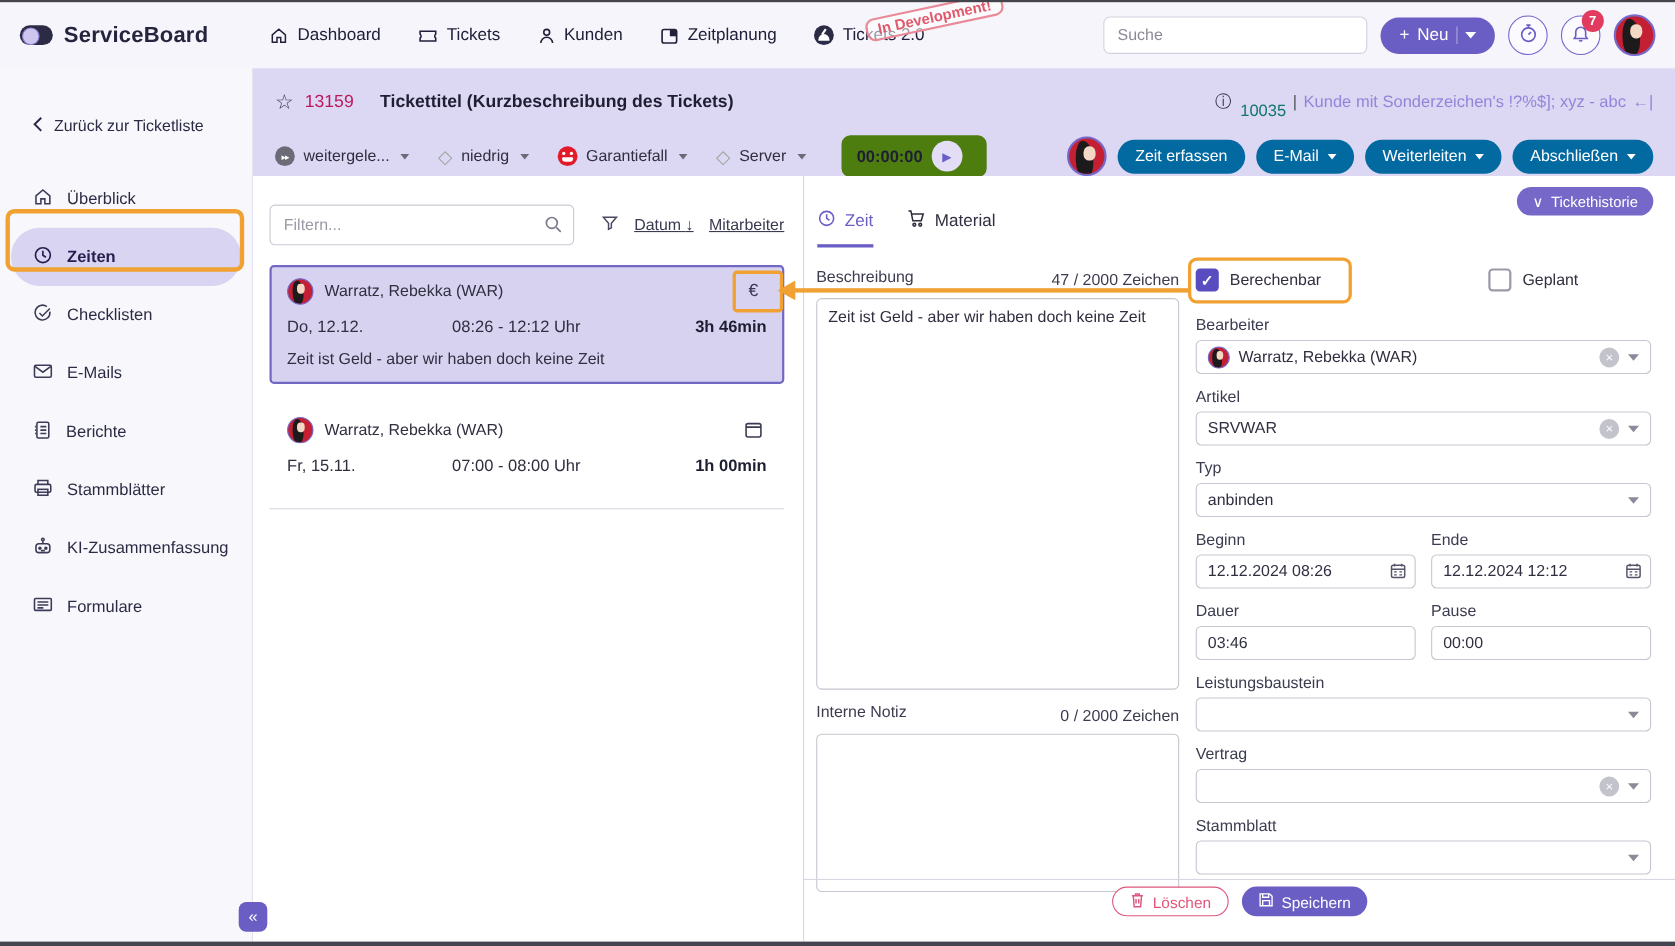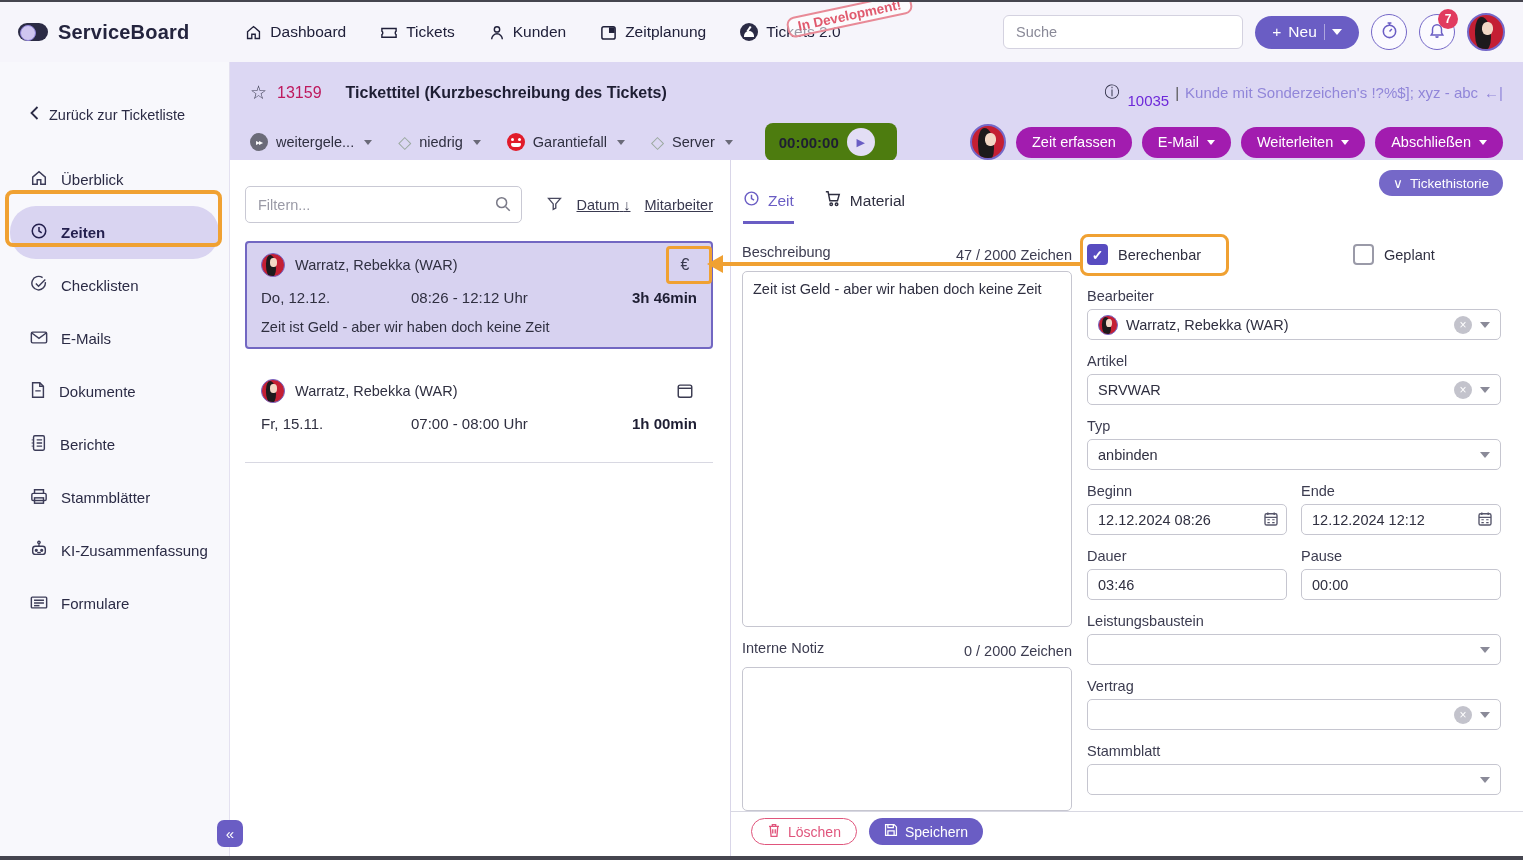--- a/index.html
+++ b/index.html
@@ -61,36 +61,36 @@
 
   
   .main{position:absolute;left:230px;top:62px;right:0;bottom:4px;background:#fff;}
   .ticket-header{height:98px;background:#dcd7f3;padding:14px 20px 0 20px;position:relative;}
   .th-row1{display:flex;align-items:center;}
   .th-star{font-size:19px;color:#3a3a50;margin-right:10px;cursor:pointer;}
   .th-id{font-size:16px;color:#be185d;margin-right:24px;}
   .th-title{font-size:16px;font-weight:bold;color:#1e1e33;}
   .th-right{margin-left:auto;display:flex;align-items:center;gap:6px;font-size:15px;}
   .th-info{font-size:15px;color:#33334a;margin-right:2px;}
-  .th-num{color:#6d28d9;margin-top:16px;}
+  .th-num{color:#0f766e;margin-top:16px;}
   .th-sep{color:#555;}
   .th-customer{color:#9186d9;cursor:pointer;white-space:nowrap;}
   .th-row2{display:flex;align-items:center;margin-top:14px;}
   .chip{display:flex;align-items:center;gap:8px;margin-right:26px;font-size:14.5px;color:#2f2f40;cursor:pointer;}
   .chip .caret{border-top-color:#6a6a78;border-left-width:4px;border-right-width:4px;border-top-width:5px;margin-left:2px;}
   .ff-circle{width:18px;height:18px;border-radius:50%;background:#6b6b78;color:#fff;display:flex;align-items:center;justify-content:center;font-size:8px;letter-spacing:-1px;}
   .diamond{color:#9aa89e;font-size:17px;line-height:1;}
   .angry-face{width:18px;height:18px;border-radius:50%;background:#e11b2a;position:relative;}
   .angry-face::before{content:"";position:absolute;left:4px;top:5px;width:3px;height:3px;background:#fff;border-radius:50%;box-shadow:7px 0 0 #fff;}
   .angry-face::after{content:"";position:absolute;left:4px;top:10px;width:10px;height:4px;background:#fff;border-radius:1px 1px 3px 3px;}
   .timer-box{background:#4d7c0f;border-radius:8px;height:38px;display:flex;align-items:center;gap:8px;padding:0 22px 0 14px;margin-left:6px;}
   .timer-text{font-size:15px;font-weight:bold;color:#1e1e33;}
   .play-btn{width:28px;height:28px;border-radius:50%;background:#e3def5;border:none;color:#6a5dc4;font-size:11px;display:flex;align-items:center;justify-content:center;cursor:pointer;}
   .th-actions{margin-left:auto;display:flex;align-items:center;gap:10px;}
-  .pill-btn{height:31px;border-radius:16px;background:#a21caf;color:#fff;border:none;font-size:14.5px;
+  .pill-btn{height:31px;border-radius:16px;background:#0369a1;color:#fff;border:none;font-size:14.5px;
     display:flex;align-items:center;gap:8px;padding:0 16px;cursor:pointer;font-family:inherit;}
   .pill-btn .caret{border-left-width:4px;border-right-width:4px;border-top-width:5px;}
 
   .content{position:absolute;top:98px;left:0;right:0;bottom:0;background:#fff;}
   .history-btn{position:absolute;right:20px;top:10px;height:26px;border-radius:14px;background:#7568c8;color:#fff;
     border:none;font-size:13.5px;display:flex;align-items:center;gap:7px;padding:0 14px;cursor:pointer;font-family:inherit;z-index:3;}
 
   
   .list-panel{position:absolute;left:15px;top:26px;width:468px;}
   .filter-row{display:flex;align-items:center;}
@@ -141,22 +141,22 @@
   .select-box,.text-input{width:100%;height:31px;border:1px solid #c6c6d0;border-radius:5px;background:#fff;
     display:flex;align-items:center;padding:0 10px;font-size:14.5px;color:#2f2f40;gap:8px;}
   .text-input{outline:none;font-family:inherit;display:block;padding:0 10px;}
   .select-box .grow{flex:1;white-space:nowrap;overflow:hidden;}
   .clear-x{width:18px;height:18px;border-radius:50%;background:#c3c3cc;color:#fff;font-size:12px;display:flex;align-items:center;justify-content:center;cursor:pointer;flex:none;}
   .sel-caret{width:0;height:0;border-left:5px solid transparent;border-right:5px solid transparent;border-top:6px solid #8a8a98;cursor:pointer;flex:none;}
   .date-wrap{position:relative;}
   .date-wrap .text-input{padding-right:52px;}
   .cal-btn{position:absolute;right:8px;top:7px;cursor:pointer;}
 
-  .footer-bar{position:absolute;left:0;right:0;bottom:5px;height:40px;border-top:1px solid #d8d8e2;
-    display:flex;align-items:center;justify-content:flex-start;gap:12px;padding:0 20px;}
+  .footer-bar{position:absolute;left:0;right:0;bottom:17px;height:40px;border-top:1px solid #d8d8e2;
+    display:flex;align-items:center;justify-content:center;gap:12px;padding:0 20px;}
   .btn-delete{height:27px;border-radius:14px;border:1.5px solid #e0557c;background:#fff;color:#e0557c;
     font-size:14px;display:flex;align-items:center;gap:7px;padding:0 15px;cursor:pointer;font-family:inherit;}
   .btn-save{height:27px;border-radius:14px;border:none;background:#6a5dc4;color:#fff;
     font-size:14px;display:flex;align-items:center;gap:7px;padding:0 15px;cursor:pointer;font-family:inherit;}
 
   .collapse-btn{position:absolute;left:217px;top:820px;width:26px;height:27px;border-radius:7px;background:#6a5dc4;
     color:#fff;border:none;font-size:15px;display:flex;align-items:center;justify-content:center;cursor:pointer;z-index:40;font-family:inherit;}
 
   
   .hl-box{position:absolute;border:4px solid #f0a132;border-radius:8px;pointer-events:none;z-index:50;}
@@ -269,27 +269,20 @@
             <path d="M6.5 9.5l3 3L17 5"></path>
           </svg></span>
       <span>Checklisten</span>
     </div>
     <div class="side-item">
       <span><svg width="18" height="15" viewBox="0 0 20 16" fill="none" stroke="#3c3c58" stroke-width="1.6">
             <rect x="1.5" y="2" width="17" height="12" rx="1.5"></rect>
             <path d="M2 3l8 6 8-6"></path>
           </svg></span>
       <span>E-Mails</span>
-    </div>
-    <div class="side-item">
-      <span><svg width="16" height="18" viewBox="0 0 16 20" fill="none" stroke="#3c3c58" stroke-width="1.6">
-            <path d="M2 2h8l4 4v12H2z"></path>
-            <path d="M10 2v4h4M5 11h6"></path>
-          </svg></span>
-      <span>Dokumente</span>
     </div>
     <div class="side-item">
       <span><svg width="17" height="18" viewBox="0 0 18 20" fill="none" stroke="#3c3c58" stroke-width="1.6">
             <rect x="3.5" y="2" width="12" height="16" rx="1.5"></rect>
             <path d="M7 6.5h6M7 10h6M7 13.5h6M1.5 6.5h1M1.5 10h1M1.5 13.5h1"></path>
           </svg></span>
       <span>Berichte</span>
     </div>
     <div class="side-item">
       <span><svg width="18" height="17" viewBox="0 0 20 19" fill="none" stroke="#3c3c58" stroke-width="1.6">

